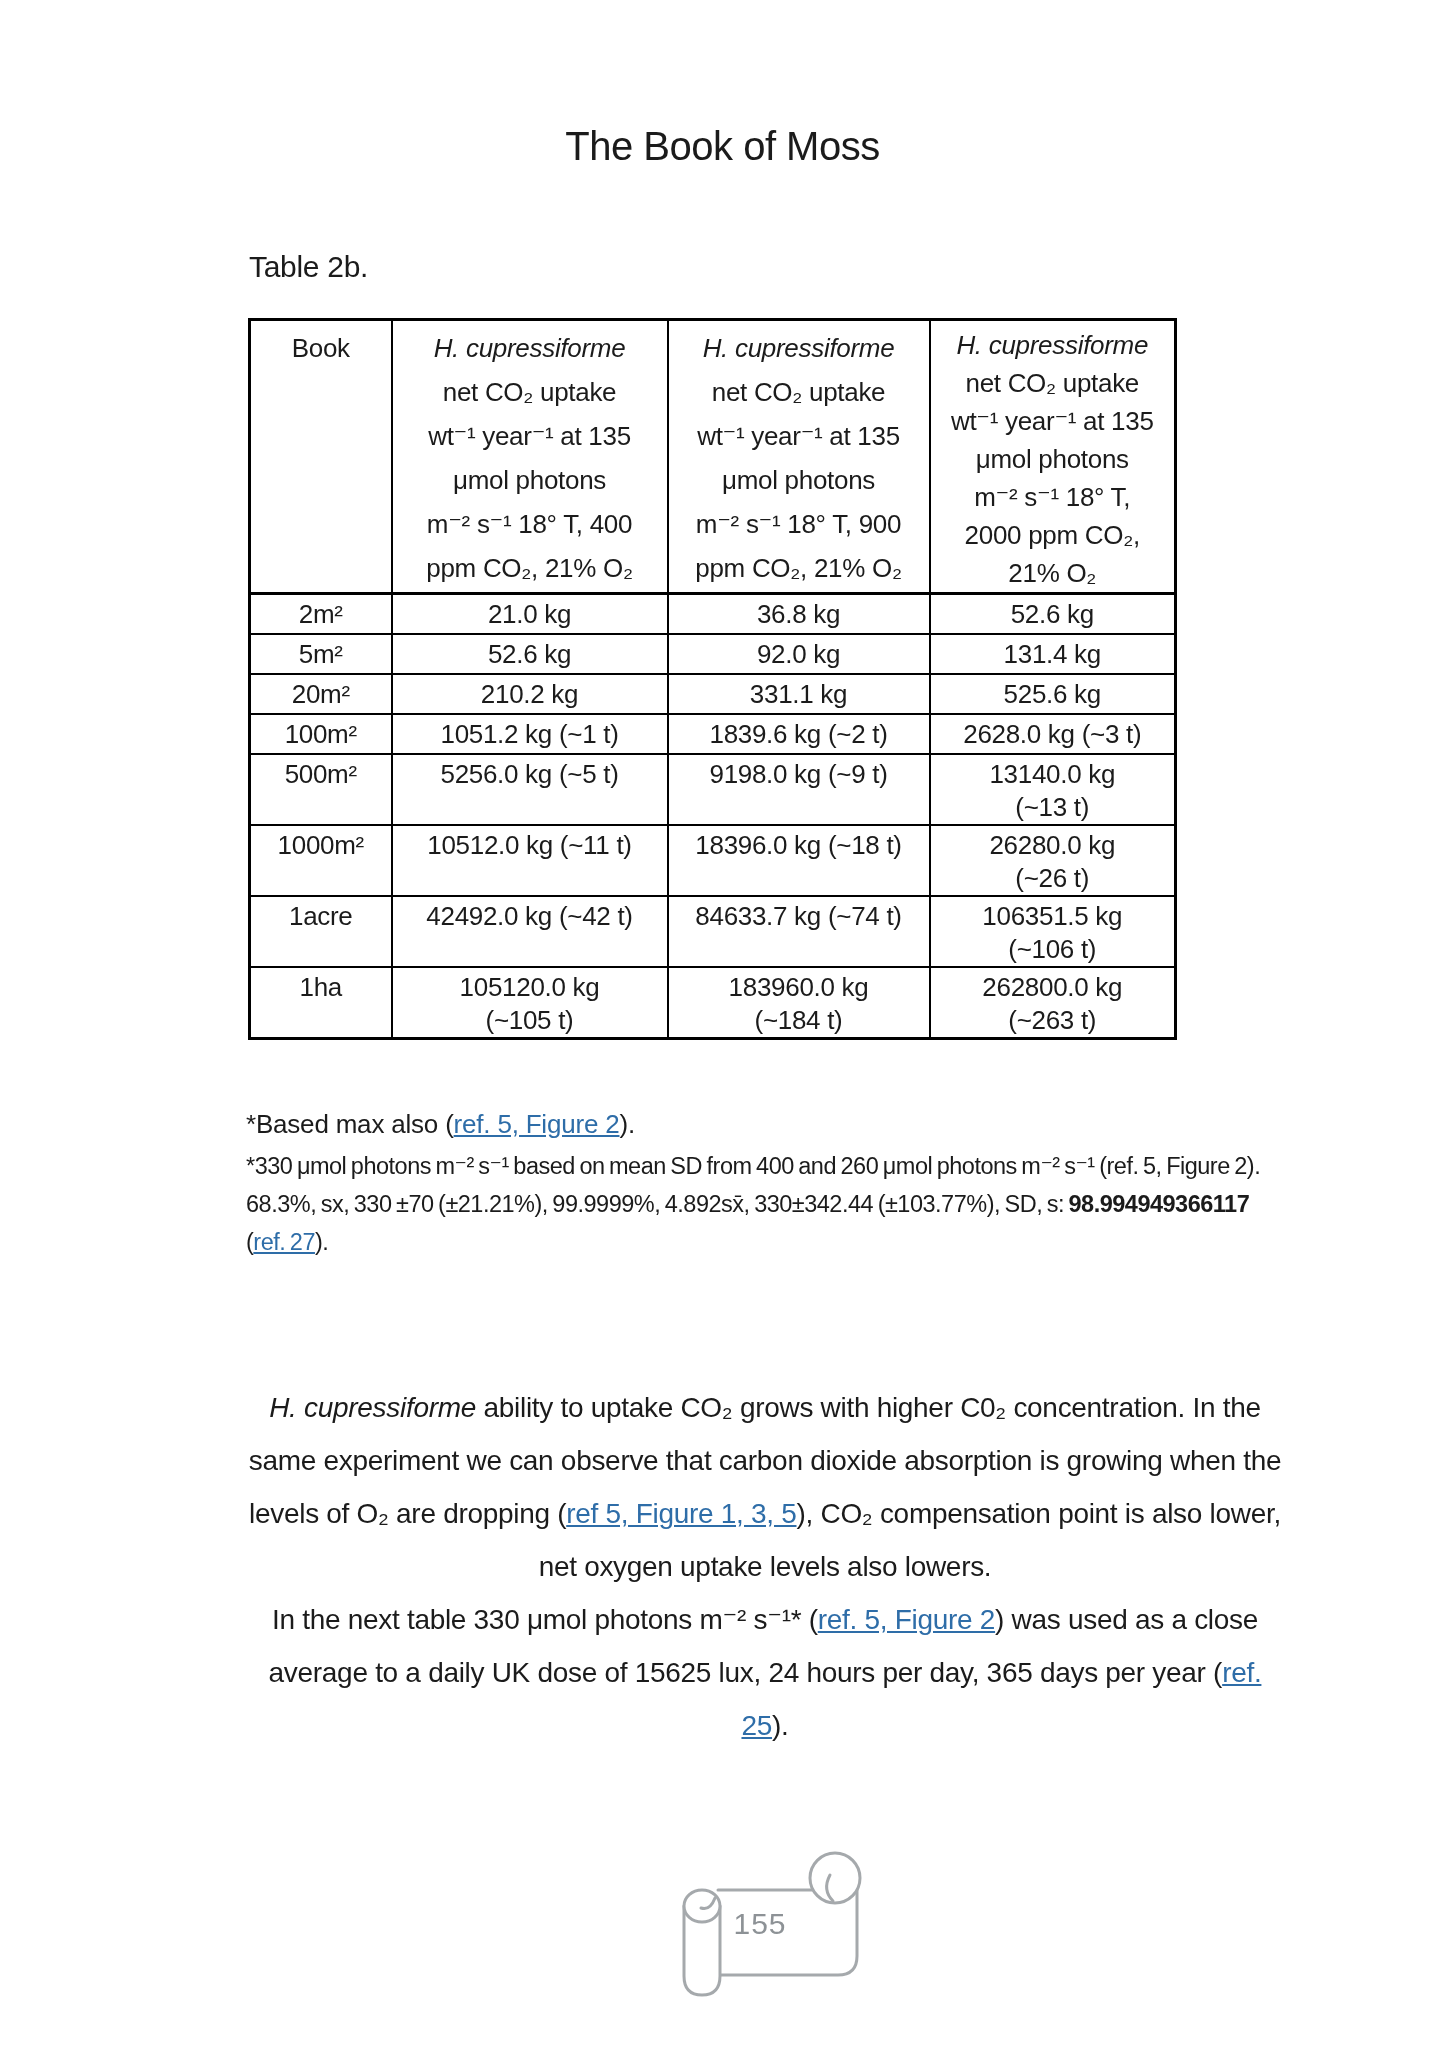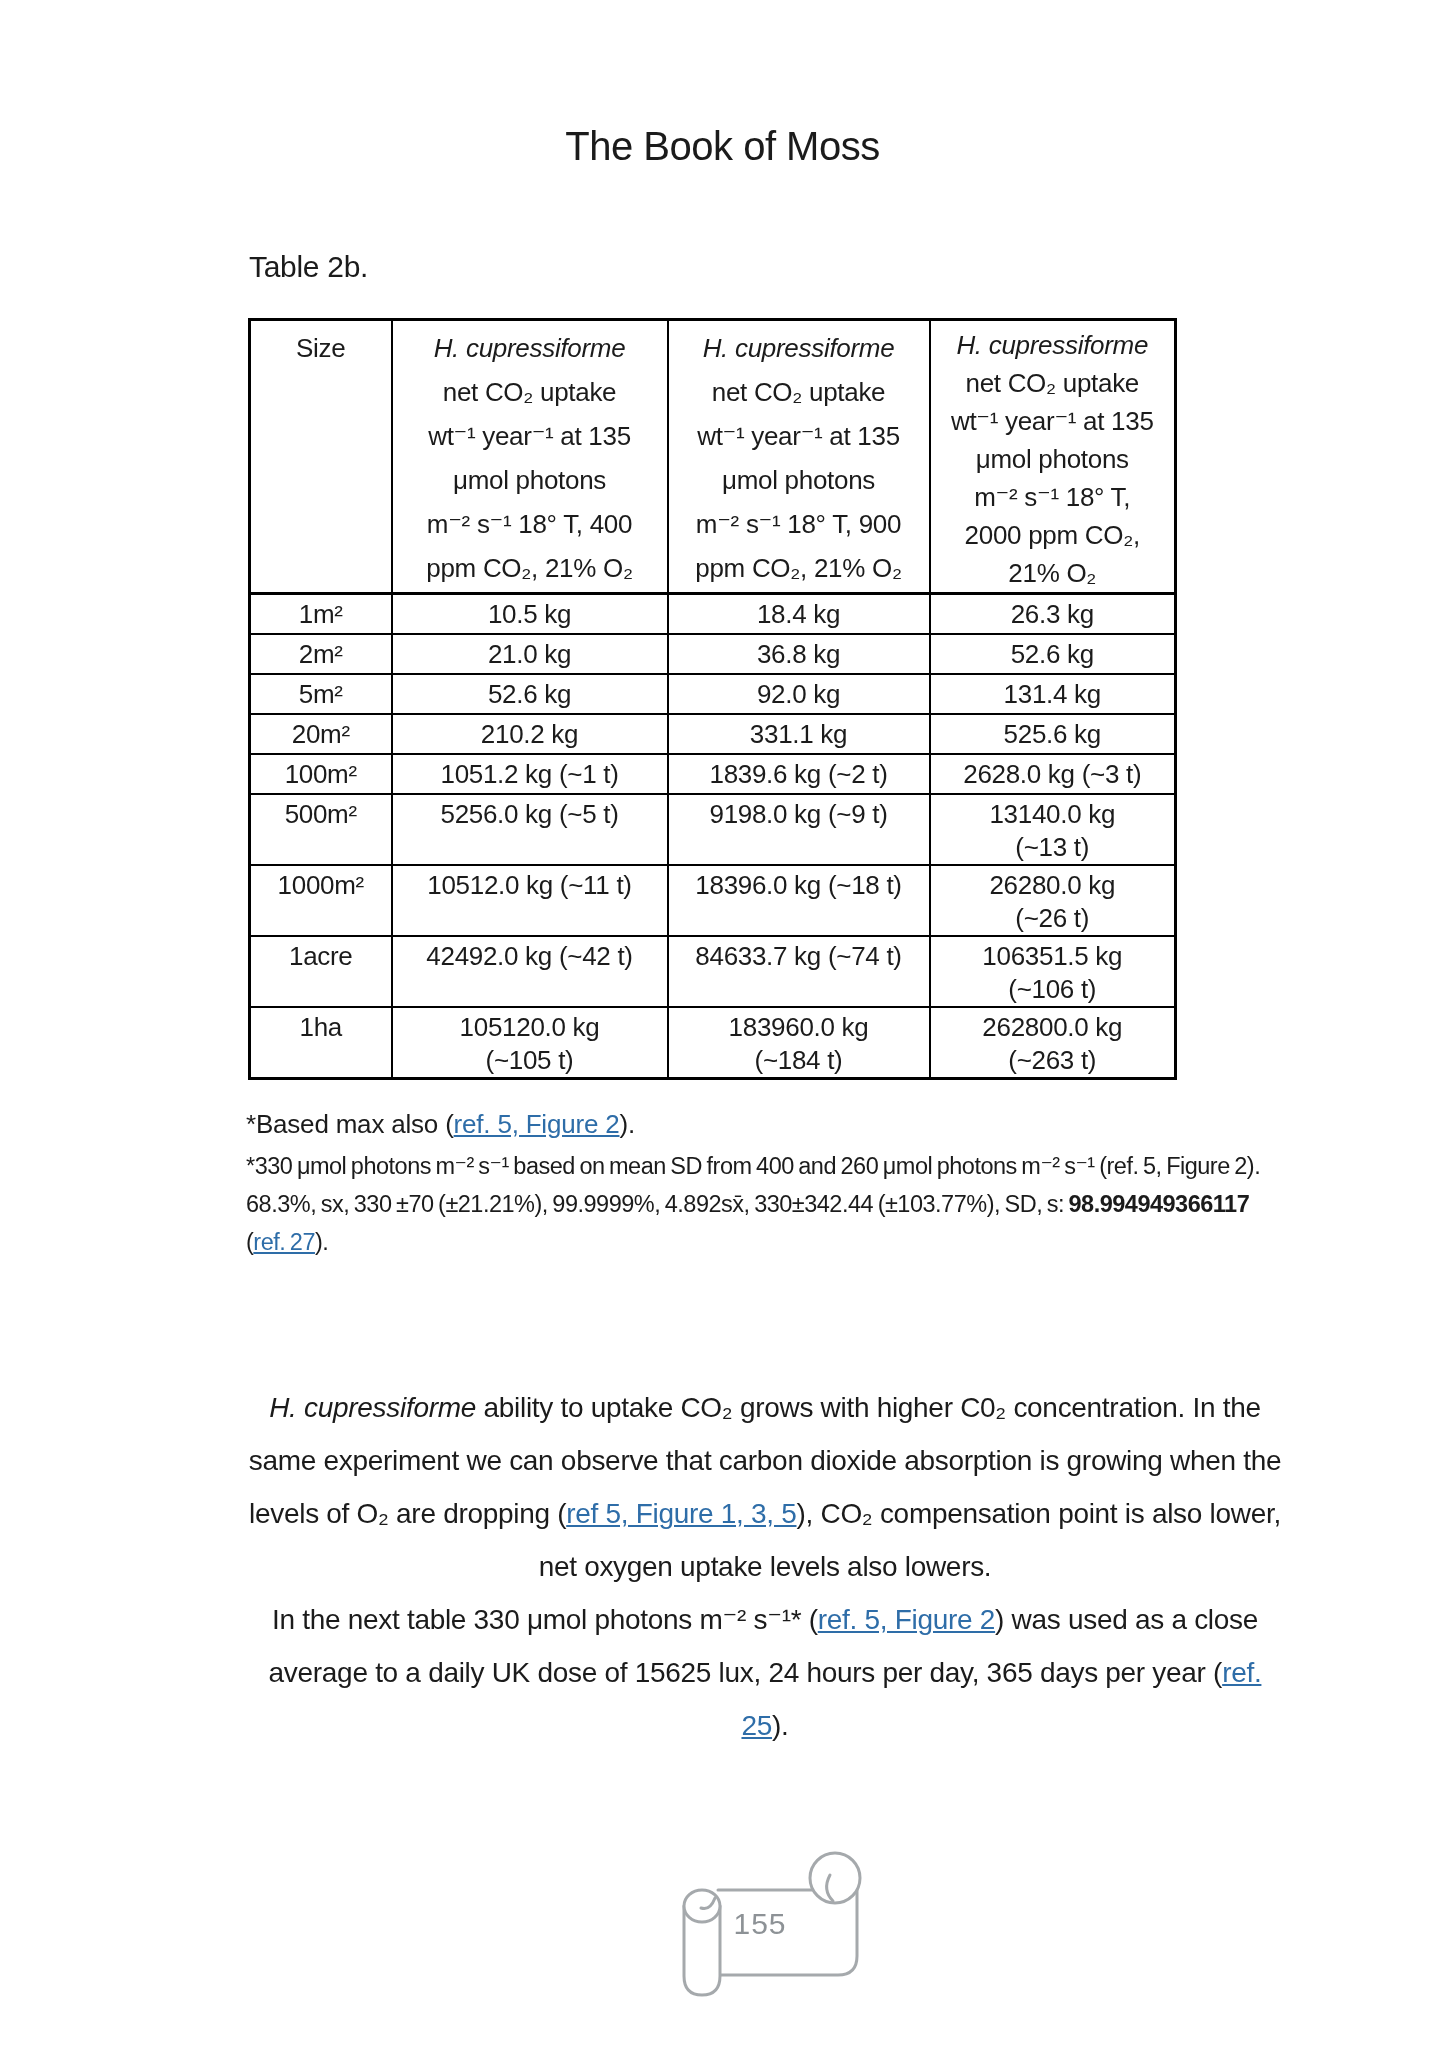--- a/index.html
+++ b/index.html
@@ -51,21 +51,21 @@
 
   <table class="size-table">
     <colgroup>
       <col style="width:142px">
         <col style="width:276px">
         <col style="width:262px">
         <col style="width:246px">
     </colgroup>
     <thead>
       <tr>
-        <th class="lh44">Size</th>
+        <th class="lh44">Book</th>
         <th class="lh44">
           <em class="sp">H. cupressiforme</em>
             <span class="hrest">net CO₂ uptake
 wt⁻¹ year⁻¹ at 135
 μmol photons
 m⁻² s⁻¹ 18° T, 400
 ppm CO₂, 21% O₂</span>
         </th>
         <th class="lh44">
           <em class="sp">H. cupressiforme</em>
@@ -80,26 +80,20 @@
             <span class="hrest">net CO₂ uptake
 wt⁻¹ year⁻¹ at 135
 μmol photons
 m⁻² s⁻¹ 18° T,
 2000 ppm CO₂,
 21% O₂</span>
         </th>
       </tr>
     </thead>
     <tbody>
-        <tr>
-          <td>1m²</td>
-          <td>10.5 kg</td>
-          <td>18.4 kg</td>
-          <td>26.3 kg</td>
-        </tr>
         <tr>
           <td>2m²</td>
           <td>21.0 kg</td>
           <td>36.8 kg</td>
           <td>52.6 kg</td>
         </tr>
         <tr>
           <td>5m²</td>
           <td>52.6 kg</td>
           <td>92.0 kg</td>

